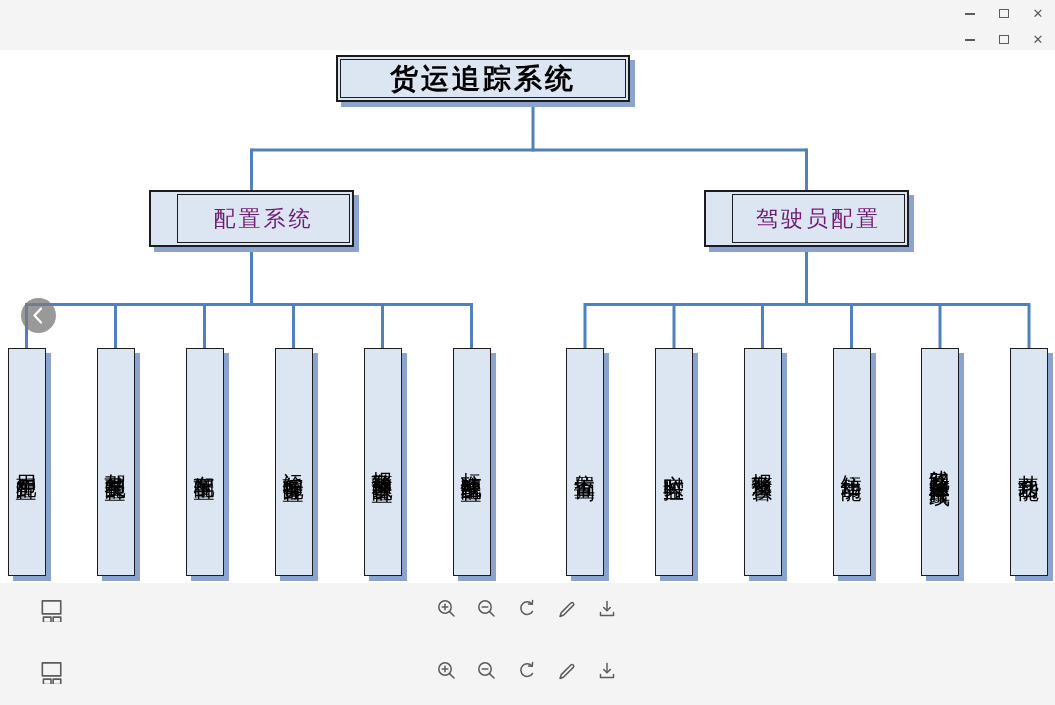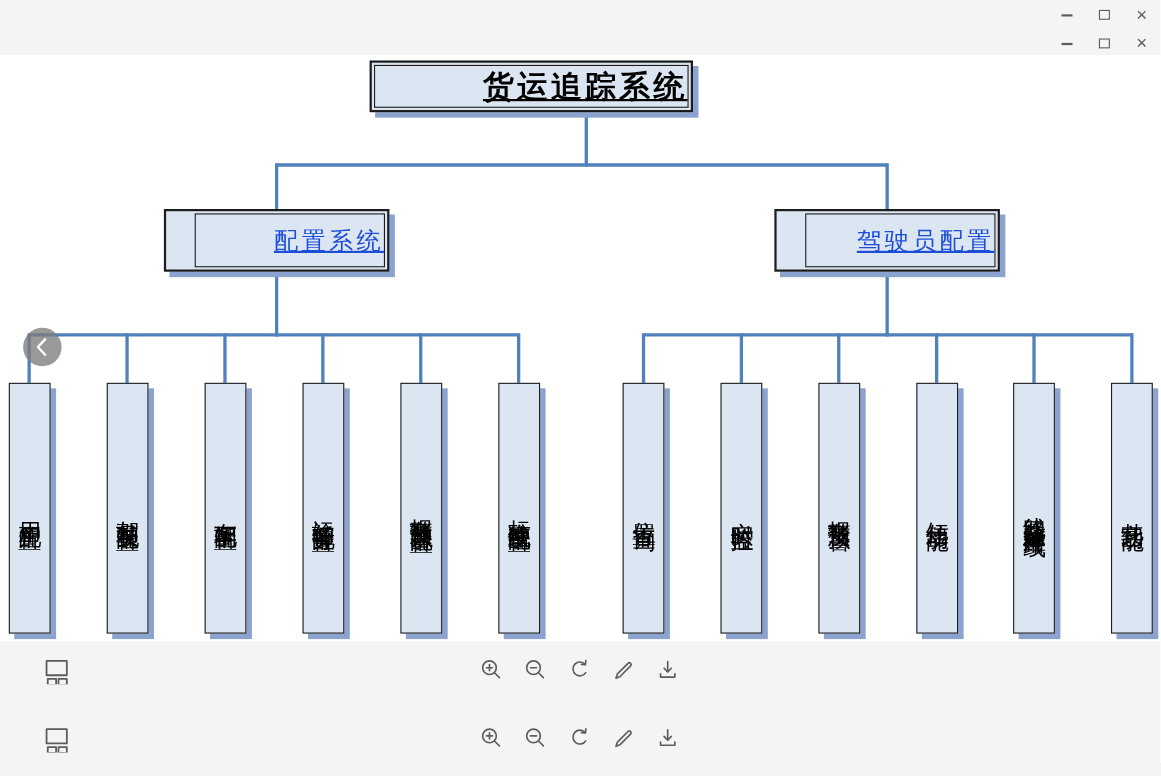--- a/index.html
+++ b/index.html
@@ -24,25 +24,25 @@
   .glyph-max{width:10px;height:9px;border:1.5px solid var(--icon);display:block;}
   .glyph-close{color:var(--icon);font-size:13px;line-height:13px;}
 
   
   .canvas{position:absolute;left:0;top:50px;width:1055px;height:533px;background:#fff;}
   .connectors{position:absolute;left:0;top:0;}
 
   .node{position:absolute;background:var(--fill);border:2px solid var(--border);
         box-shadow:5px 5px 0 var(--shadow);}
   .node .inner{position:absolute;inset:2px;border:1px solid var(--border);
-        display:flex;align-items:center;justify-content:flex-end;text-decoration:underline;}
+        display:flex;align-items:center;justify-content:center;}
   .node-root{left:336px;top:5px;width:294px;height:47px;}
   .node-root .inner{font-size:28px;font-weight:700;letter-spacing:3px;color:#000;}
   .node-branch{width:205px;height:57px;top:140px;}
-  .node-branch .inner{font-size:22px;letter-spacing:3px;color:#1d4ed8;margin-left:24px;}
+  .node-branch .inner{font-size:22px;letter-spacing:3px;color:#701a75;margin-left:24px;}
   .node-branch-0{left:149px;}
   .node-branch-1{left:704px;}
 
   .leaf{position:absolute;top:298px;width:38px;height:228px;background:var(--fill);
         border:1px solid var(--border);box-shadow:5px 5px 0 var(--shadow);
         display:flex;align-items:center;justify-content:center;}
   .leaf span{writing-mode:vertical-rl;text-orientation:upright;font-size:21px;
         letter-spacing:2px;color:#000;line-height:1;}
 
   .collapse-btn{position:absolute;left:21px;top:248px;width:35px;height:35px;border:none;

